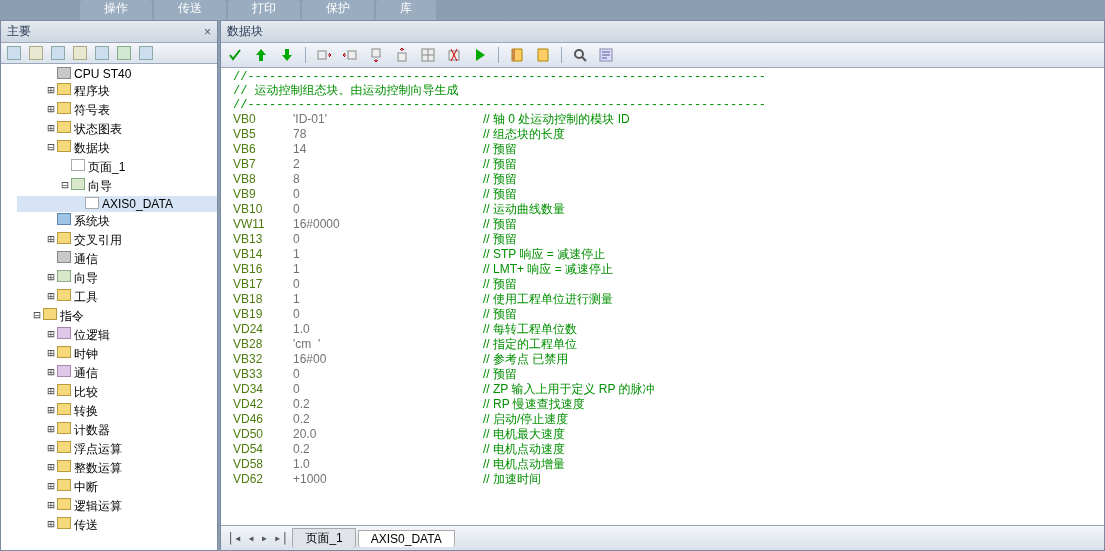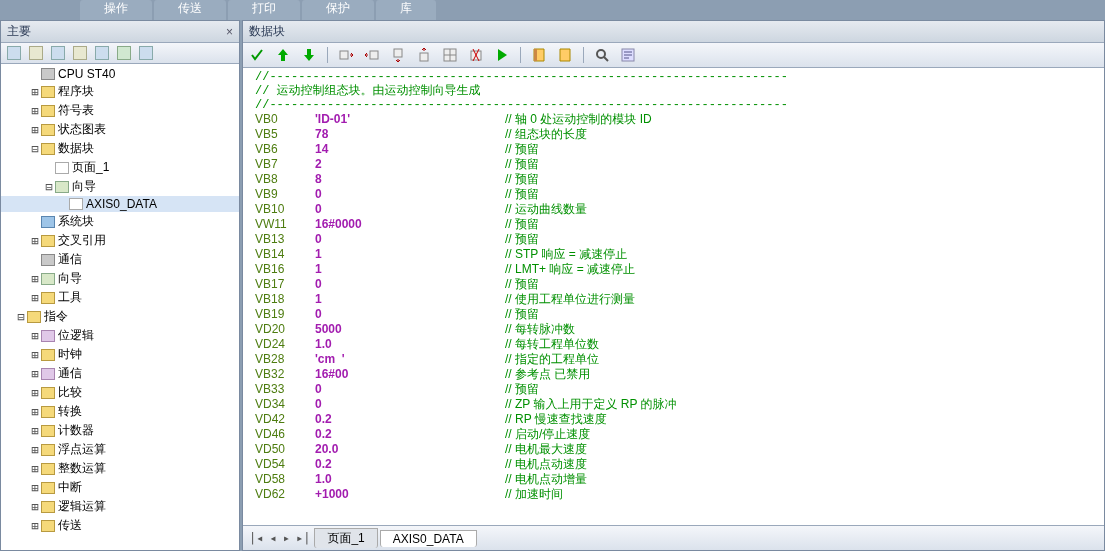--- a/index.html
+++ b/index.html
@@ -1,47 +1,47 @@
 <!DOCTYPE html>
 <html><head>
 <meta charset="utf-8">
 <style>
 * { margin: 0; padding: 0; box-sizing: border-box; font-family: "Microsoft YaHei", SimSun, sans-serif; font-size: 12px; }
 body { background: #8c9eb2; width: 1105px; height: 551px; overflow: hidden; display: flex; flex-direction: column; }
 .top-tabs { height: 20px; display: flex; gap: 2px; padding-left: 80px; background: #8c9eb2; }
 .top-tab { background: #9aacbf; color: #fff; padding: 0 24px; border-radius: 3px 3px 0 0; font-size: 12px; }
 .main-row { flex: 1; display: flex; gap: 2px; min-height: 0; }
-.left-pane { width: 240px; display: flex; flex-direction: column; background: #e8ecf1; border: 1px solid #7a8aa0; }
+.left-pane { width: 218px; display: flex; flex-direction: column; background: #e8ecf1; border: 1px solid #7a8aa0; }
 .pane-title { background: linear-gradient(#e6eaf0,#cdd6e0); padding: 2px 6px; display: flex; justify-content: space-between; align-items: center; border-bottom: 1px solid #9aa8bb; }
 .pane-title span { color: #2b3a55; font-size: 12px; }
 .pane-title .x { color: #556; cursor: pointer; }
 .tree-toolbar { background: linear-gradient(#f4f6fa,#dbe2ec); padding: 3px 6px; display: flex; gap: 8px; border-bottom: 1px solid #9aa8bb; }
 .tb-ico { width: 14px; height: 14px; background: #cde; border: 1px solid #8aa; }
 .tb-ico.b { background: #e8e8d0; border-color: #aa8; }
 .tb-ico.c { background: #d0e8d0; border-color: #8a8; }
 .tree { flex: 1; overflow-y: auto; background: #fff; padding: 2px 0; }
-.tree-node { display: flex; align-items: center; padding: 1px 0; white-space: nowrap; }
+.tree-node { display: flex; align-items: flex-start; padding: 1px 0; white-space: nowrap; margin-left: 16px; }
 .tw { display: inline-block; width: 12px; text-align: center; color: #555; font-family: monospace; cursor: pointer; }
 .in { display: inline-block; }
 .fld { width: 14px; height: 12px; margin-right: 3px; display: inline-block; }
 .fld.yel { background: #f5d97a; border: 1px solid #b89a40; }
 .fld.blu { background: #9ec5e8; border: 1px solid #5a86b0; }
 .fld.cpu { background: #c9c9c9; border: 1px solid #888; }
 .fld.wnd { background: #d8e8c8; border: 1px solid #8a8; }
 .fld.pg { background: #fff; border: 1px solid #aaa; }
 .fld.prp { background: #e0c8e8; border: 1px solid #a884b0; }
 .selected { background: #d6e4f5; }
 .right-pane { flex: 1; display: flex; flex-direction: column; background: #e8ecf1; border: 1px solid #7a8aa0; min-width: 0; }
 .toolbar2 { background: linear-gradient(#f4f6fa,#dbe2ec); padding: 4px 6px; display: flex; gap: 10px; border-bottom: 1px solid #9aa8bb; align-items: center; }
 .tb2 { width: 16px; height: 16px; display: inline-block; }
 .sep { width: 1px; height: 16px; background: #9aa8bb; }
 .code-area { flex: 1; background: #fff; overflow: auto; padding: 2px 0 2px 12px; }
 .code-line { font-family: "Courier New", monospace; font-size: 12px; color: #009000; white-space: pre; line-height: 14px; }
 .code-line .addr { color: #4d7c0f; display: inline-block; width: 60px; }
-.code-line .val { color: #a21caf; display: inline-block; width: 190px; font-weight: bold; }
+.code-line .val { color: #737373; display: inline-block; width: 190px; }
 .code-line .cmt { color: #009000; }
 .bottom-tabs { background: linear-gradient(#f4f6fa,#dbe2ec); border-top: 1px solid #9aa8bb; padding: 2px 4px; display: flex; align-items: center; gap: 2px; }
 .nav-btn { font-family: monospace; color: #555; padding: 0 2px; cursor: pointer; }
 .doc-tab { background: #fff; border: 1px solid #aaa; border-bottom: none; padding: 1px 12px; border-radius: 0 0 3px 3px; font-size: 12px; cursor: pointer; }
 .doc-tab.inactive { background: #e0e4ea; }
 </style>
 </head>
 <body>
 
 <div class="top-tabs">
@@ -292,21 +292,20 @@
         <div class="code-line"><span class="addr">VB8</span><span class="val">8</span><span class="cmt">// 预留</span></div>
         <div class="code-line"><span class="addr">VB9</span><span class="val">0</span><span class="cmt">// 预留</span></div>
         <div class="code-line"><span class="addr">VB10</span><span class="val">0</span><span class="cmt">// 运动曲线数量</span></div>
         <div class="code-line"><span class="addr">VW11</span><span class="val">16#0000</span><span class="cmt">// 预留</span></div>
         <div class="code-line"><span class="addr">VB13</span><span class="val">0</span><span class="cmt">// 预留</span></div>
         <div class="code-line"><span class="addr">VB14</span><span class="val">1</span><span class="cmt">// STP 响应 = 减速停止</span></div>
         <div class="code-line"><span class="addr">VB16</span><span class="val">1</span><span class="cmt">// LMT+ 响应 = 减速停止</span></div>
         <div class="code-line"><span class="addr">VB17</span><span class="val">0</span><span class="cmt">// 预留</span></div>
         <div class="code-line"><span class="addr">VB18</span><span class="val">1</span><span class="cmt">// 使用工程单位进行测量</span></div>
         <div class="code-line"><span class="addr">VB19</span><span class="val">0</span><span class="cmt">// 预留</span></div>
-        <div class="code-line"><span class="addr">VD20</span><span class="val">5000</span><span class="cmt">// 每转脉冲数</span></div>
         <div class="code-line"><span class="addr">VD24</span><span class="val">1.0</span><span class="cmt">// 每转工程单位数</span></div>
         <div class="code-line"><span class="addr">VB28</span><span class="val">'cm  '</span><span class="cmt">// 指定的工程单位</span></div>
         <div class="code-line"><span class="addr">VB32</span><span class="val">16#00</span><span class="cmt">// 参考点 已禁用</span></div>
         <div class="code-line"><span class="addr">VB33</span><span class="val">0</span><span class="cmt">// 预留</span></div>
         <div class="code-line"><span class="addr">VD34</span><span class="val">0</span><span class="cmt">// ZP 输入上用于定义 RP 的脉冲</span></div>
         <div class="code-line"><span class="addr">VD42</span><span class="val">0.2</span><span class="cmt">// RP 慢速查找速度</span></div>
         <div class="code-line"><span class="addr">VD46</span><span class="val">0.2</span><span class="cmt">// 启动/停止速度</span></div>
         <div class="code-line"><span class="addr">VD50</span><span class="val">20.0</span><span class="cmt">// 电机最大速度</span></div>
         <div class="code-line"><span class="addr">VD54</span><span class="val">0.2</span><span class="cmt">// 电机点动速度</span></div>
         <div class="code-line"><span class="addr">VD58</span><span class="val">1.0</span><span class="cmt">// 电机点动增量</span></div>

